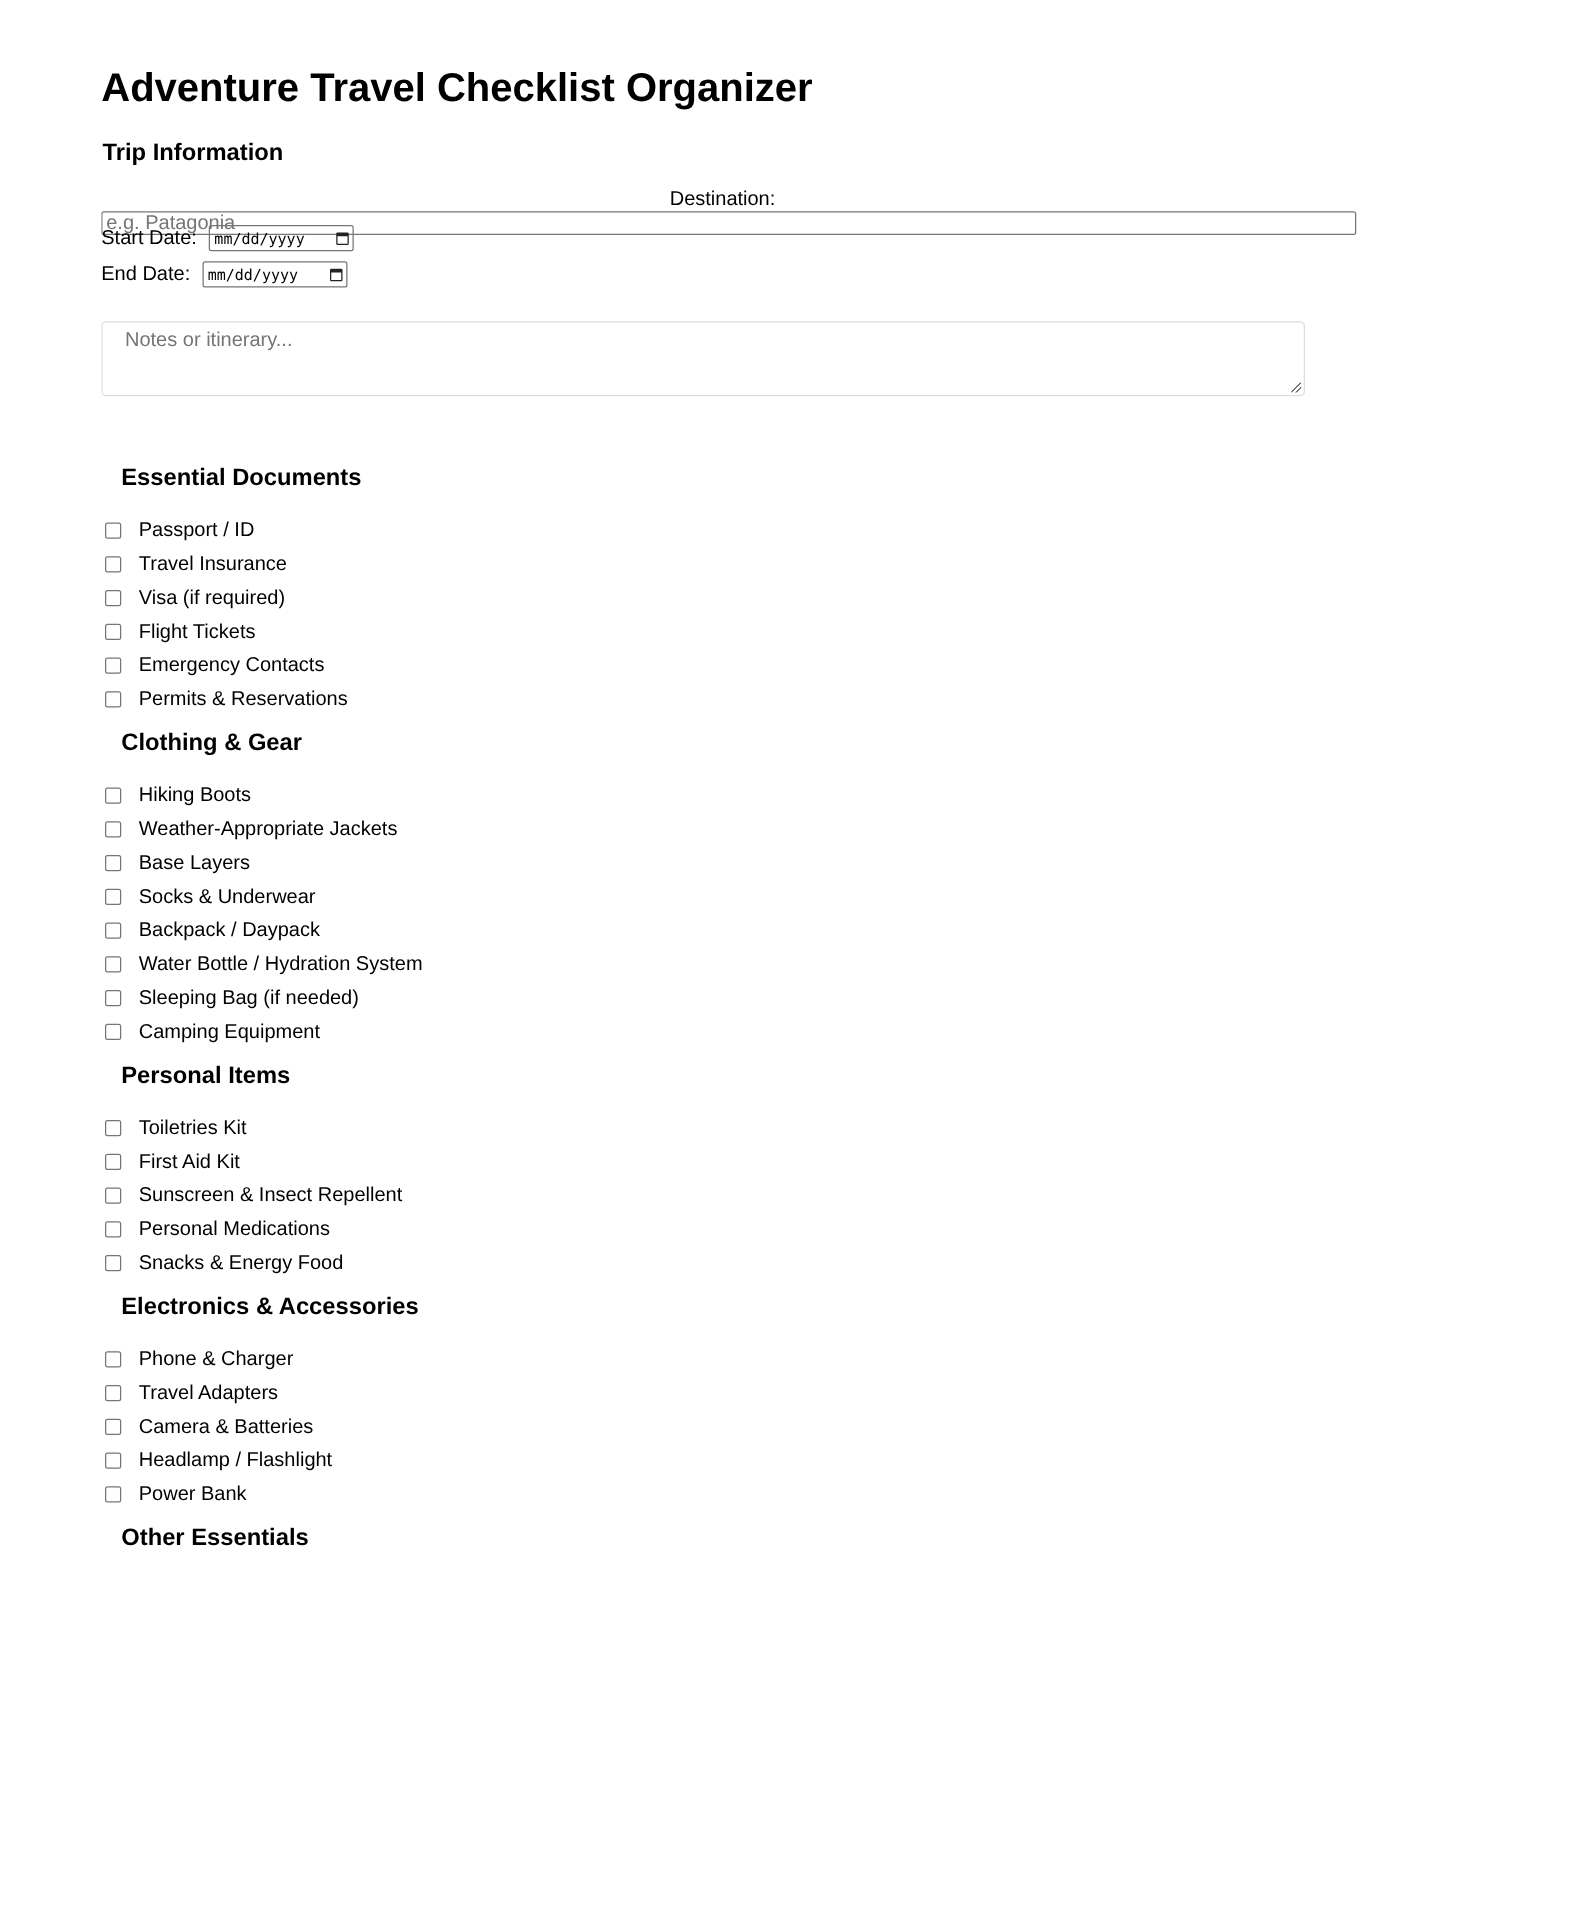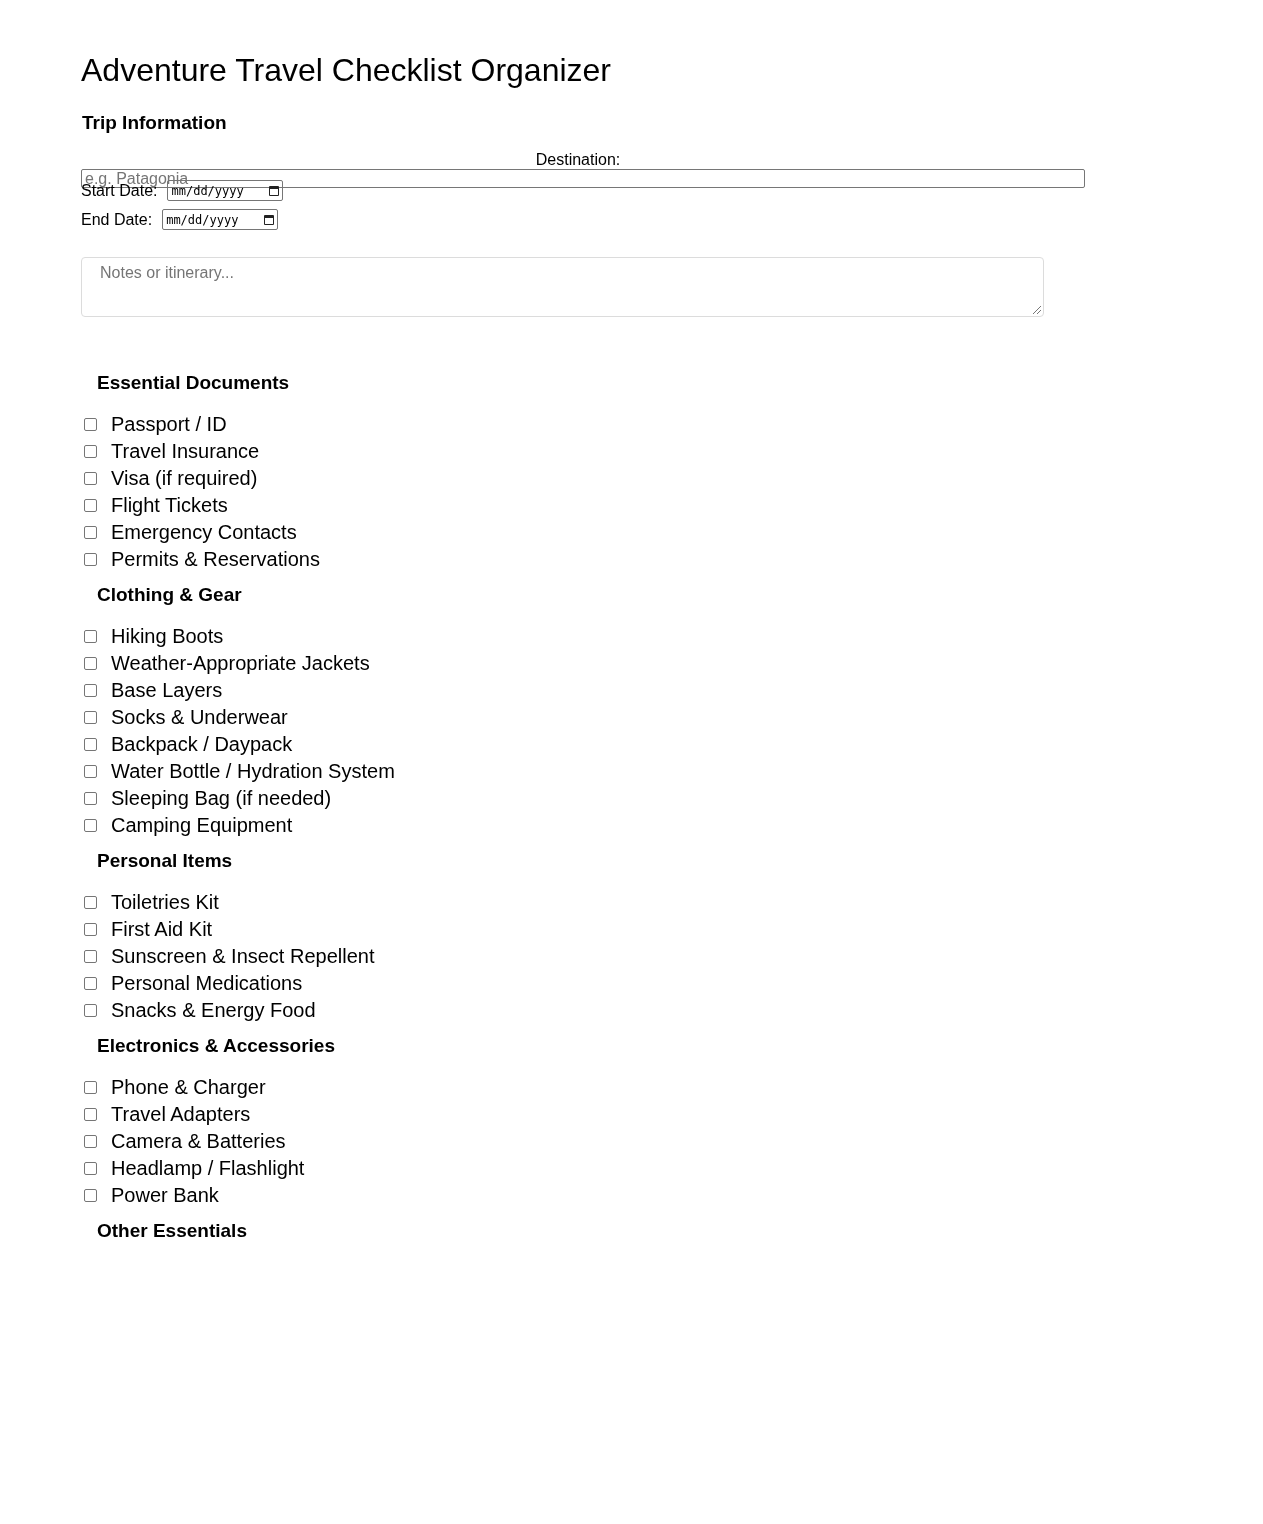--- a/index.html
+++ b/index.html
@@ -6,21 +6,21 @@
     body {
       width: 1263px; height: 1524px; overflow: hidden;
       font-family: "Liberation Sans", sans-serif;
       color: #000;
     }
     .page {
       position: absolute; left: 81px; top: 0; width: 1101px;
       height: 1303px; overflow: hidden;
     }
     h1 {
-      font-size: 32px; font-weight: normal; margin: 0;
+      font-size: 32px; font-weight: bold; margin: 0;
       position: absolute; top: 50px; left: 0; line-height: 40px;
     }
     .trip-title {
       position: absolute; top: 111px; left: 1px;
       font-size: 19px; font-weight: bold; line-height: 24px;
     }
     .row { position: absolute; left: 0; display: flex; align-items: center; font-size: 16px; }
     .row label { margin-right: 10px; }
     .dest-input {
       width: 1004px; height: 19px; box-sizing: border-box;
@@ -45,21 +45,21 @@
       padding: 6px 18px; font-size: 16px; color: #757575;
     }
     .resize-grip {
       position: absolute; right: 2px; bottom: 2px; width: 8px; height: 8px;
       background: linear-gradient(135deg, transparent 45%, #777 45%, #777 55%, transparent 55%, transparent 70%, #777 70%, #777 80%, transparent 80%);
     }
     .section { position: absolute; left: 0; }
     .section h2 {
       font-size: 19px; font-weight: bold; margin: 16px; line-height: 24px;
     }
-    .item { display: flex; align-items: center; height: 27px; font-size: 20px; }
+    .item { display: flex; align-items: center; height: 27px; font-size: 16px; }
     .cb {
       width: 13px; height: 13px; box-sizing: border-box;
       border: 1px solid #767676; border-radius: 2px; margin: 0 14px 0 3px;
       background: #fff;
     }
   </style>
 </head>
 <body>
 
 <div class="page">

